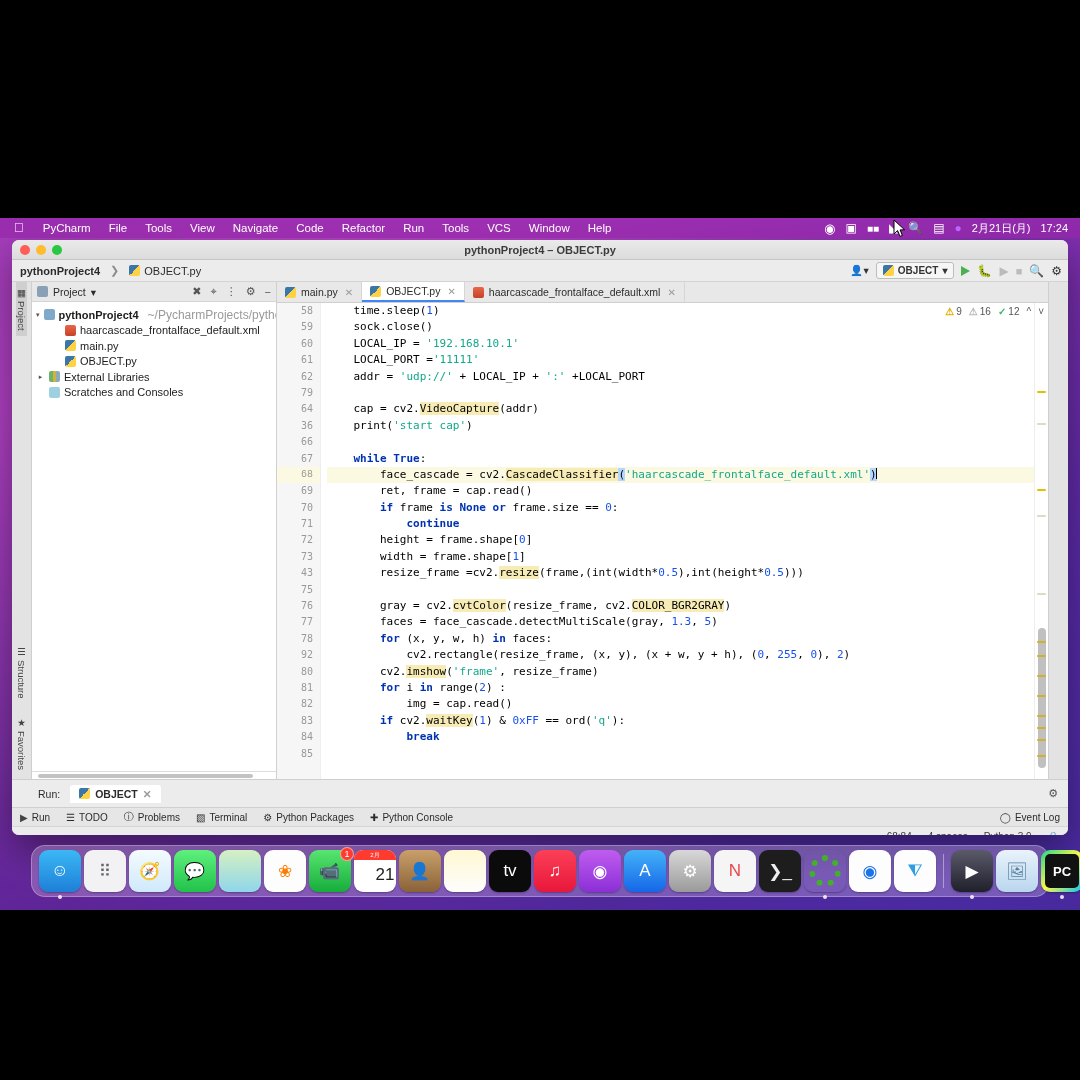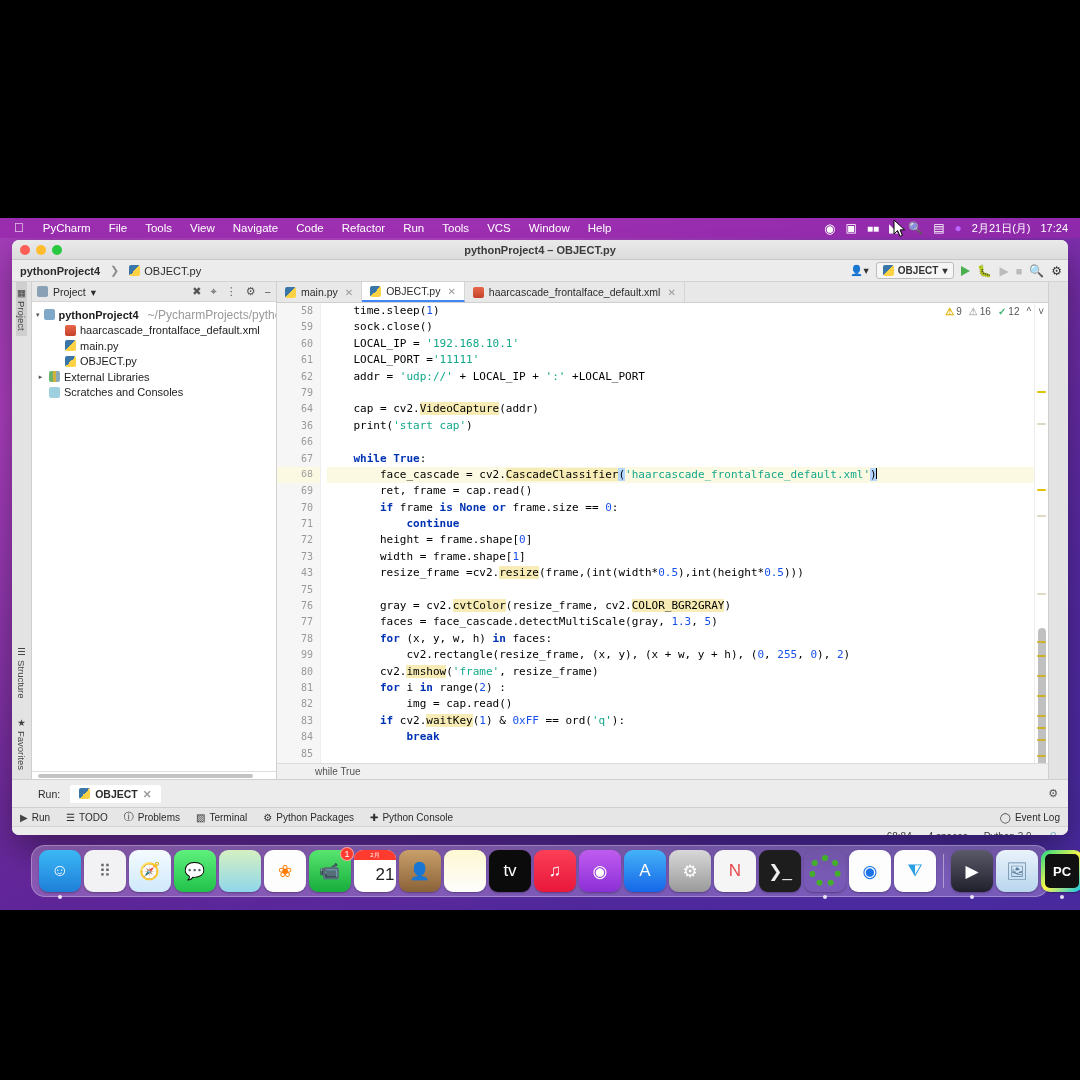--- a/index.html
+++ b/index.html
@@ -375,21 +375,21 @@
               <div class="gl">69</div>
               <div class="gl">70</div>
               <div class="gl">71</div>
               <div class="gl">72</div>
               <div class="gl">73</div>
               <div class="gl">43</div>
               <div class="gl">75</div>
               <div class="gl">76</div>
               <div class="gl">77</div>
               <div class="gl">78</div>
-              <div class="gl">99</div>
+              <div class="gl">92</div>
               <div class="gl">80</div>
               <div class="gl">81</div>
               <div class="gl">82</div>
               <div class="gl">83</div>
               <div class="gl">84</div>
               <div class="gl">85</div>
             </div>
           <div id="codearea"><div class="cl">    time.sleep(<span class="num">1</span>)</div><div class="cl">    sock.close()</div><div class="cl">    LOCAL_IP = <span class="str">'192.168.10.1'</span></div><div class="cl">    LOCAL_PORT =<span class="str">'11111'</span></div><div class="cl">    addr = <span class="str">'udp://'</span> + LOCAL_IP + <span class="str">':'</span> +LOCAL_PORT</div><div class="cl"></div><div class="cl">    cap = cv2.<span class="hi">VideoCapture</span>(addr)</div><div class="cl">    print(<span class="str">'start cap'</span>)</div><div class="cl"></div><div class="cl">    <span class="kw">while</span> <span class="kw">True</span>:</div><div class="cl hl">        face_cascade = cv2.<span class="hi">CascadeClassifier</span><span class="hi2">(</span><span class="str">'haarcascade_frontalface_default.xml'</span><span class="hi2">)</span><span class="caret"></span></div><div class="cl">        ret, frame = cap.read()</div><div class="cl">        <span class="kw">if</span> frame <span class="kw">is</span> <span class="kw">None</span> <span class="kw">or</span> frame.size == <span class="num">0</span>:</div><div class="cl">            <span class="kw">continue</span></div><div class="cl">        height = frame.shape[<span class="num">0</span>]</div><div class="cl">        width = frame.shape[<span class="num">1</span>]</div><div class="cl">        resize_frame =cv2.<span class="hi">resize</span>(frame,(int(width*<span class="num">0.5</span>),int(height*<span class="num">0.5</span>)))</div><div class="cl"></div><div class="cl">        gray = cv2.<span class="hi">cvtColor</span>(resize_frame, cv2.<span class="hi">COLOR_BGR2GRAY</span>)</div><div class="cl">        faces = face_cascade.detectMultiScale(gray, <span class="num">1.3</span>, <span class="num">5</span>)</div><div class="cl">        <span class="kw">for</span> (x, y, w, h) <span class="kw">in</span> faces:</div><div class="cl">            cv2.rectangle(resize_frame, (x, y), (x + w, y + h), (<span class="num">0</span>, <span class="num">255</span>, <span class="num">0</span>), <span class="num">2</span>)</div><div class="cl">        cv2.<span class="hi">imshow</span>(<span class="str">'frame'</span>, resize_frame)</div><div class="cl">        <span class="kw">for</span> i <span class="kw">in</span> range(<span class="num">2</span>) :</div><div class="cl">            img = cap.read()</div><div class="cl">        <span class="kw">if</span> cv2.<span class="hi">waitKey</span>(<span class="num">1</span>) &amp; <span class="num">0xFF</span> == ord(<span class="str">'q'</span>):</div><div class="cl">            <span class="kw">break</span></div><div class="cl"></div></div>
           <div id="rightbar">
               <div class="mark" style="top: 88px; background: rgb(224, 194, 0);"></div>
@@ -402,23 +402,20 @@
               <div class="mark" style="top: 352px; background: rgb(204, 179, 43);"></div>
               <div class="mark" style="top: 372px; background: rgb(204, 179, 43);"></div>
               <div class="mark" style="top: 392px; background: rgb(204, 179, 43);"></div>
               <div class="mark" style="top: 412px; background: rgb(204, 179, 43);"></div>
               <div class="mark" style="top: 424px; background: rgb(204, 179, 43);"></div>
               <div class="mark" style="top: 436px; background: rgb(204, 179, 43);"></div>
               <div class="mark" style="top: 452px; background: rgb(204, 179, 43);"></div>
             </div>
         </div>
 
-        <div id="breadcrumbbar">
-          <span>while True</span>
-        </div>
       </div>
 
       <div id="rstripe"></div>
     </div>
 
     <div id="runwin">
       <span class="rlabel">Run:</span>
       <span class="rtab">
         <span class="ficon" style="background:linear-gradient(135deg,#3b76a8 50%,#ffd244 50%)"></span>
         <span>OBJECT</span>

